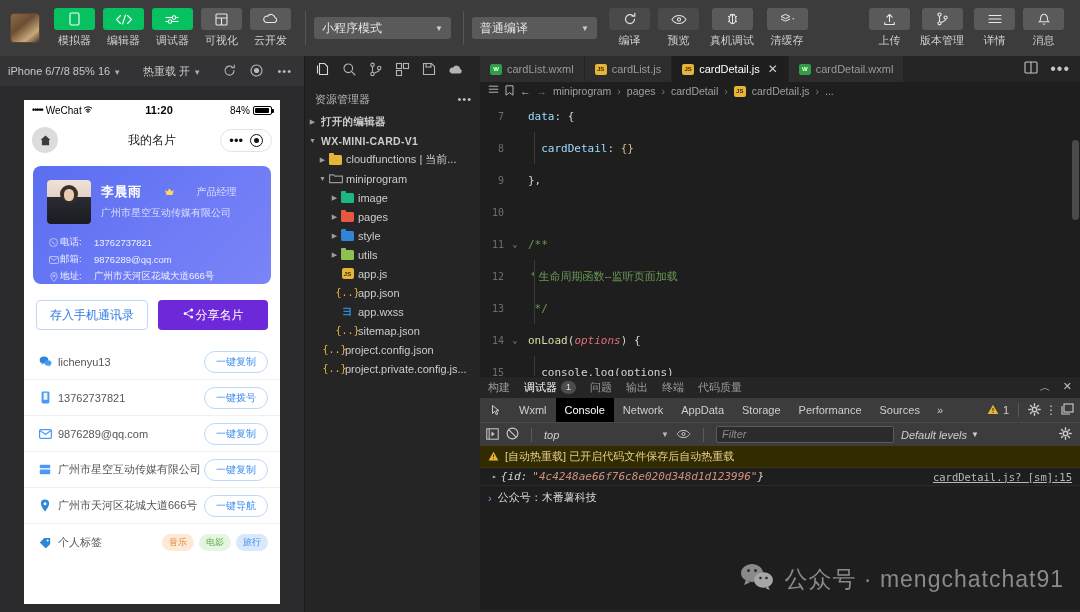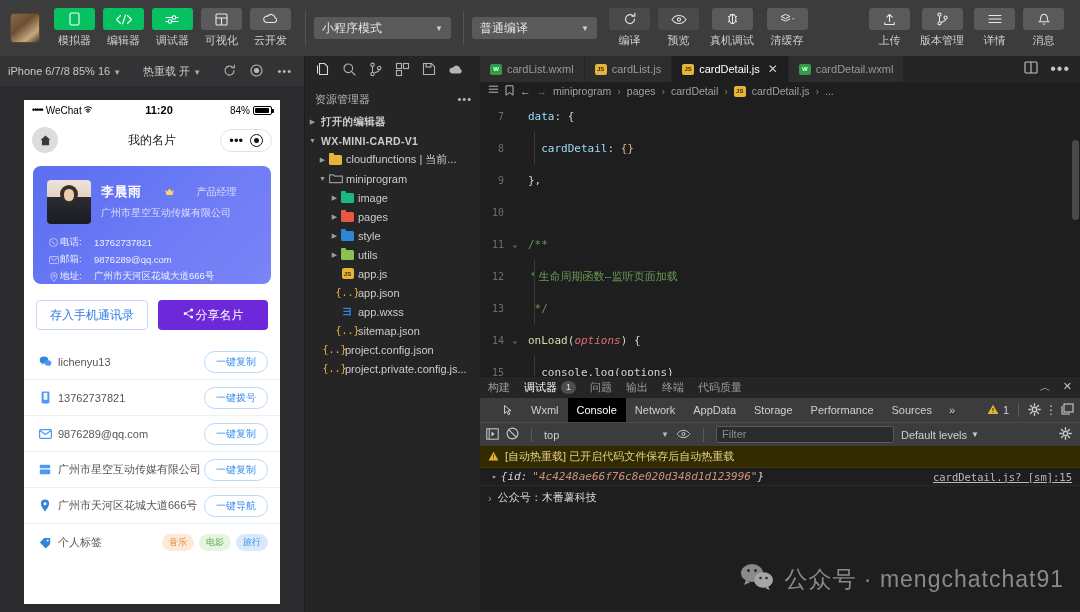--- a/index.html
+++ b/index.html
@@ -226,33 +226,33 @@
   .dt-tabs .t { cursor: pointer; display: flex; align-items: center; gap: 4px; }
   .dt-tabs .t.active { color: #ffffff; }
   .badge {
     background: #4d4d4d; color: #e4e4e4; border-radius: 8px;
     font-size: 9px; padding: 0 5px; line-height: 13px;
   }
   .dt-tabs .right { margin-left: auto; display: flex; gap: 12px; color: #c5c5c5; }
 
   .dt-sub {
     height: 24px; background: #3c3c3c; display: flex; align-items: center;
-    font-size: 11px; color: #cfcfcf; padding-left: 16px;
+    font-size: 11px; color: #cfcfcf; padding-left: 4px;
   }
   .dt-sub .cursor-ic { width: 26px; display: flex; justify-content: center; color: #ccc; }
   .dt-sub .dtab { padding: 0 9px; line-height: 24px; cursor: pointer; }
   .dt-sub .dtab.active { background: #000000; color: #fff; }
   .dt-sub .more { padding: 0 8px; color: #cfcfcf; }
   .dt-sub .warn { display: flex; align-items: center; gap: 4px; margin-left: auto; padding-right: 6px; }
   .vsep { width: 1px; height: 14px; background: #5a5a5a; margin: 0 5px; }
 
   .con-filter {
     height: 24px; background: #3c3c3c; border-top: 1px solid #4a4a4a;
     display: flex; align-items: center; padding: 0 6px; gap: 7px;
-    font-size: 11px; color: #d0d0d0;
+    font-size: 11px; color: #d0d0d0; font-style: italic;
   }
   .ctx-sel { display: flex; align-items: center; width: 125px; }
   .ctx-sel .caret { margin-left: auto; font-size: 8px; color: #bbb; }
   .filter-box {
     width: 178px; height: 17px; background: #2b2b2b; border: 1px solid #5a5a5a;
     border-radius: 2px; color: #8c8c8c; font-size: 11px; padding: 0 5px; line-height: 15px;
   }
   .lev { display: flex; align-items: center; gap: 4px; }
   .con-body { background: #1e1e1e; height: 164px; font-size: 11px; position: relative; }
   .con-warn {

